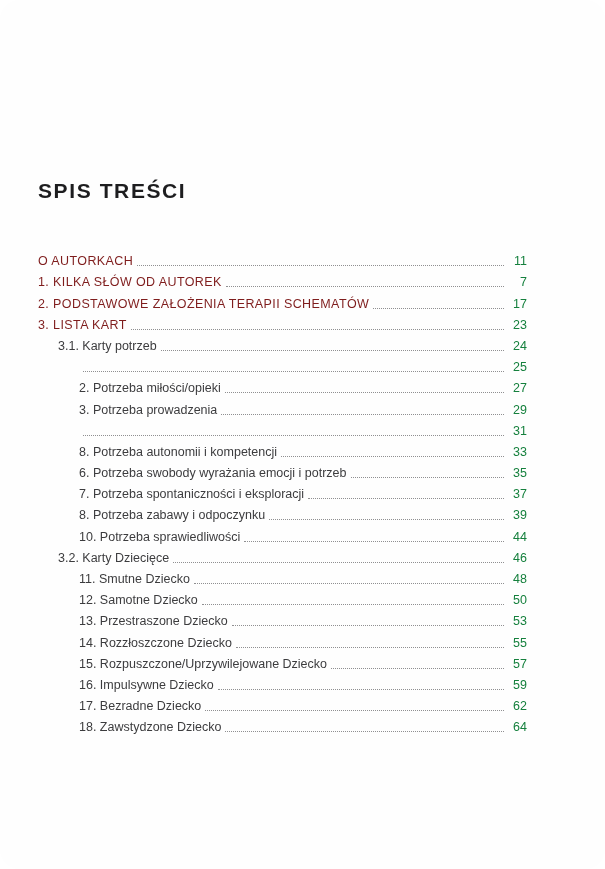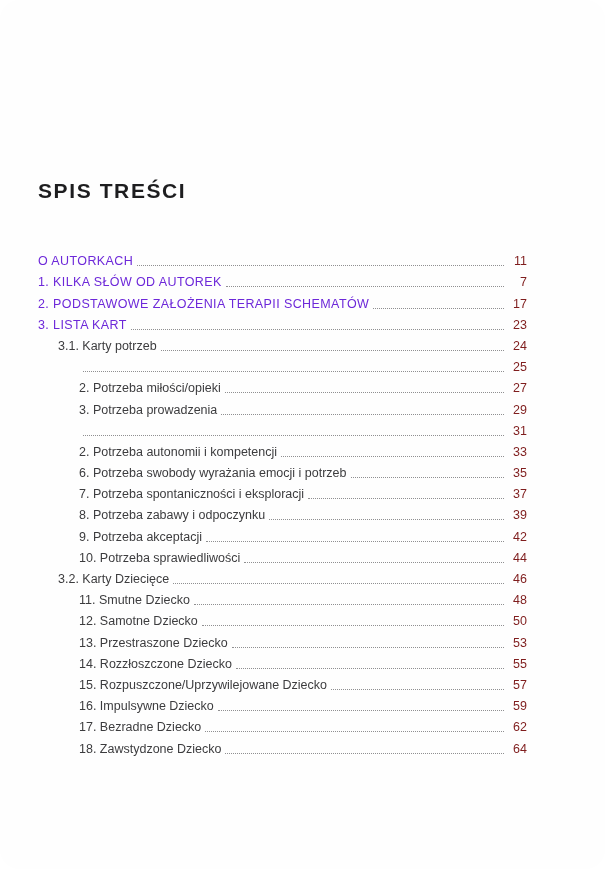--- a/index.html
+++ b/index.html
@@ -38,36 +38,36 @@
     font-size: 12.5px;
     color: #3c3c3e;
     line-height: 15px;
   }
   .row .label {
     white-space: nowrap;
     flex: 0 0 auto;
   }
   .row.lvl0 .label {
     letter-spacing: 0.4px;
-    color: #6d28d9;
+    color: #7f1d1d;
   }
   .row.lvl1 { padding-left: 20px; }
   .row.lvl2 { padding-left: 41px; }
   .row .dots {
     flex: 1 1 auto;
     border-bottom: 1.5px dotted #8f8f91;
     margin: 0 3px 3px 4px;
     min-width: 10px;
     height: 1px;
   }
   .row .pagenum {
     flex: 0 0 auto;
     min-width: 20px;
     text-align: right;
-    color: #7f1d1d;
+    color: #15803d;
   }
 </style>
 </head>
 <body>
 
 <div class="page">
   <h1 class="doc-title">SPIS TREŚCI</h1>
 
   <div class="toc" id="toc">
   <div class="row lvl0">
@@ -116,21 +116,21 @@
     <span class="dots"></span>
     <span class="pagenum">29</span>
   </div>
 
   <div class="row lvl2">
     <span class="dots"></span>
     <span class="pagenum">31</span>
   </div>
 
   <div class="row lvl2">
-    <span class="label">2. Potrzeba autonomii i kompetencji</span>
+    <span class="label">8. Potrzeba autonomii i kompetencji</span>
     <span class="dots"></span>
     <span class="pagenum">33</span>
   </div>
 
   <div class="row lvl2">
     <span class="label">6. Potrzeba swobody wyrażania emocji i potrzeb</span>
     <span class="dots"></span>
     <span class="pagenum">35</span>
   </div>
 
@@ -139,25 +139,20 @@
     <span class="dots"></span>
     <span class="pagenum">37</span>
   </div>
 
   <div class="row lvl2">
     <span class="label">8. Potrzeba zabawy i odpoczynku</span>
     <span class="dots"></span>
     <span class="pagenum">39</span>
   </div>
 
-  <div class="row lvl2">
-    <span class="label">9. Potrzeba akceptacji</span>
-    <span class="dots"></span>
-    <span class="pagenum">42</span>
-  </div>
 
   <div class="row lvl2">
     <span class="label">10. Potrzeba sprawiedliwości</span>
     <span class="dots"></span>
     <span class="pagenum">44</span>
   </div>
 
   <div class="row lvl1">
     <span class="label">3.2. Karty Dziecięce</span>
     <span class="dots"></span>

